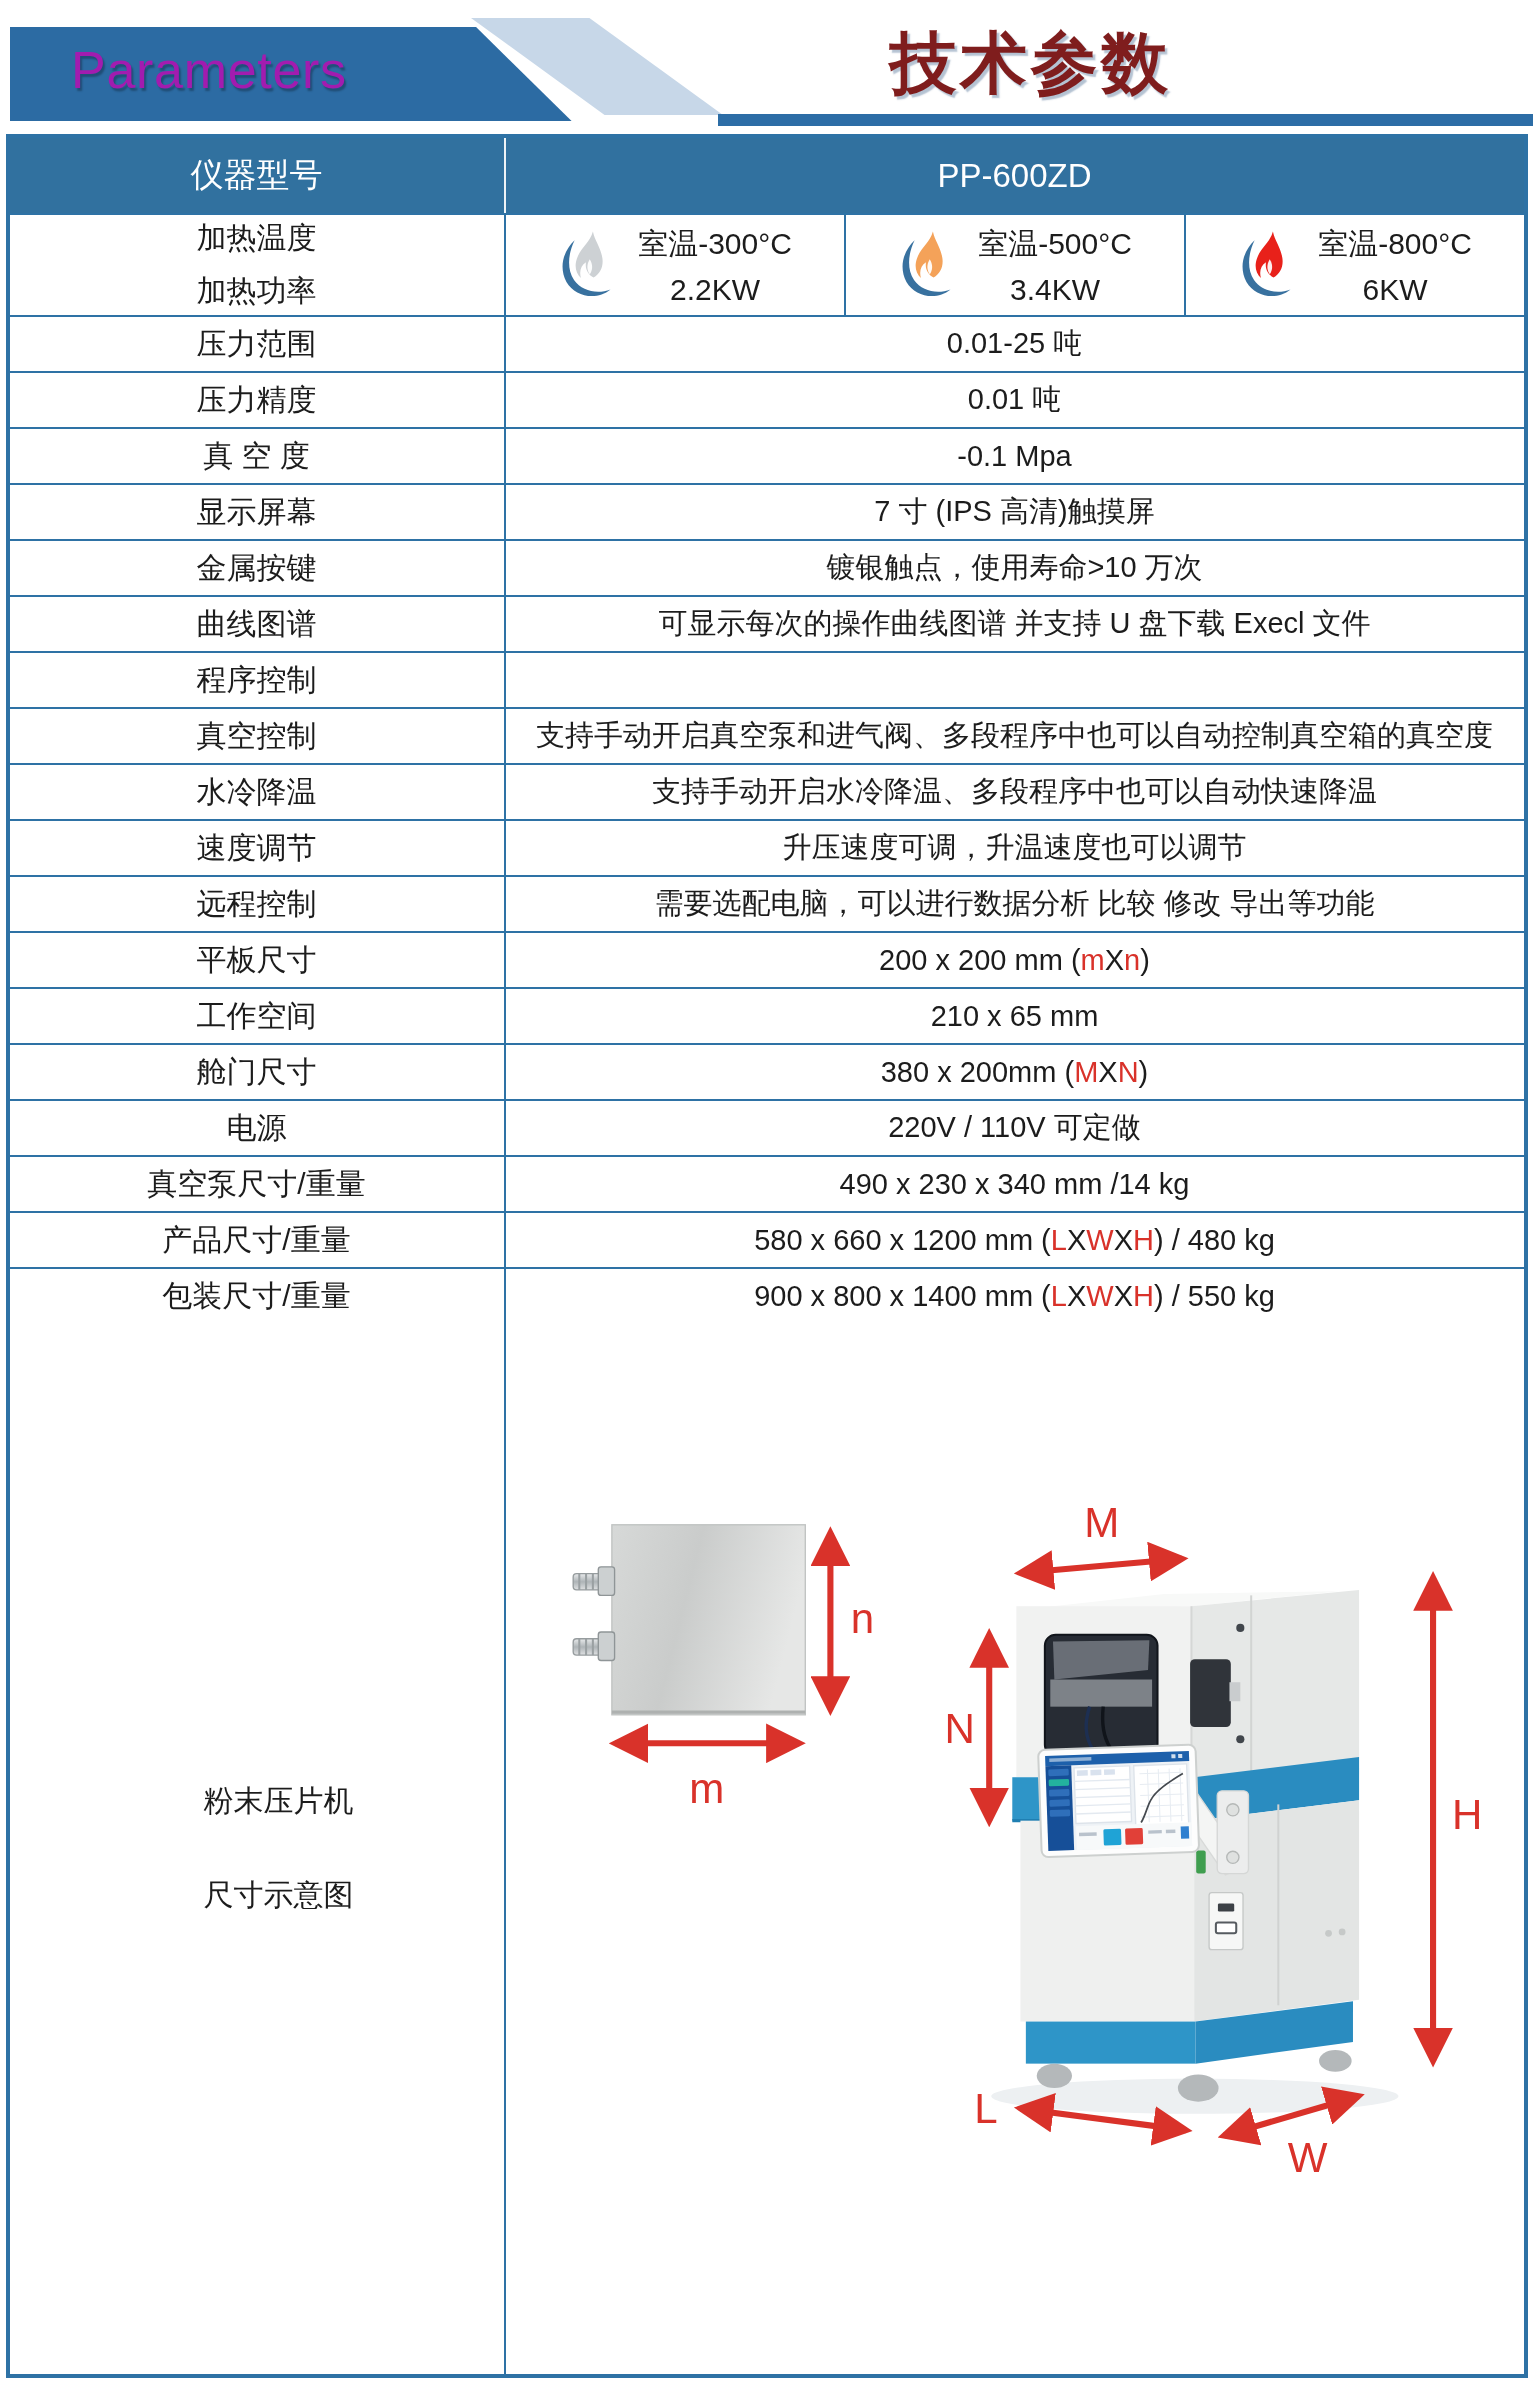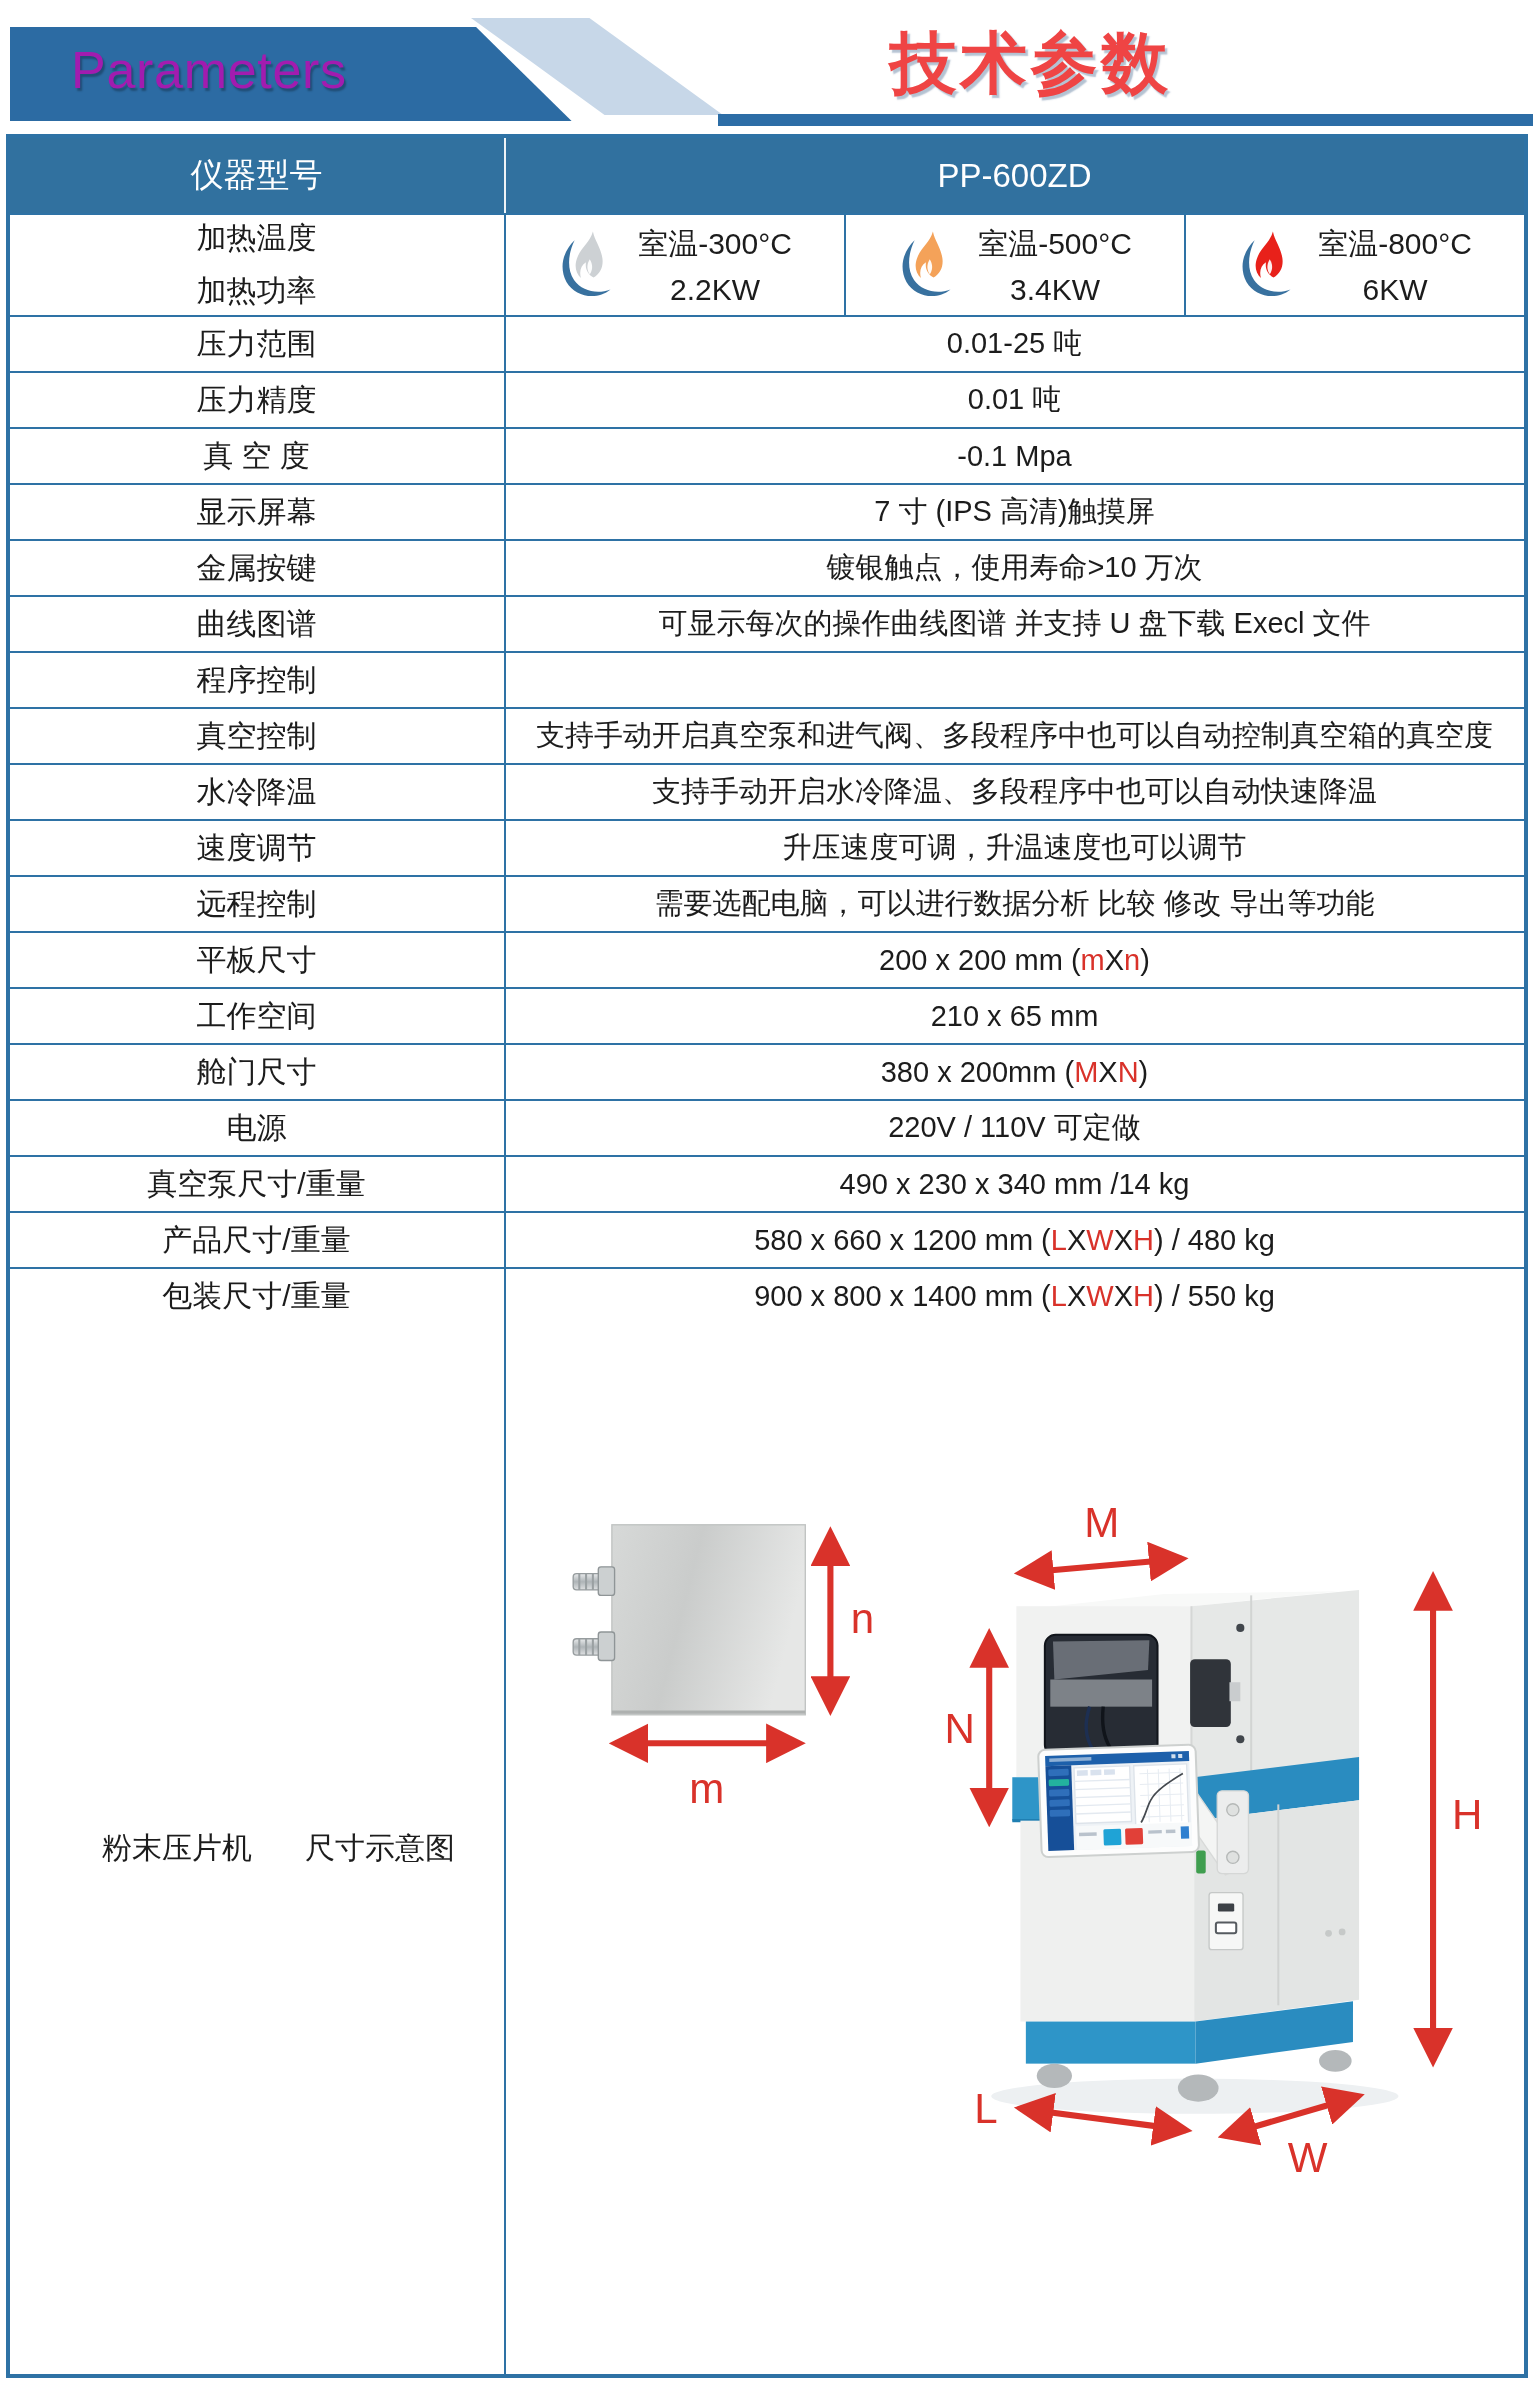--- a/index.html
+++ b/index.html
@@ -8,21 +8,21 @@
 
   
   .banner{position:absolute;left:0;top:0;width:100%;height:134px;}
   .light-para{position:absolute;left:471px;top:18px;width:252px;height:97px;background:#c7d7e8;
     clip-path:polygon(0 0,47% 0,100% 100%,53% 100%);}
   .dark-para{position:absolute;left:9.6px;top:27px;width:562px;height:94px;background:#2c6ba3;
     clip-path:polygon(0 0,83% 0,100% 100%,0 100%);}
   .banner-en{position:absolute;left:71px;top:40px;font-size:52px;font-weight:normal;color:#a21caf;
     letter-spacing:0.7px;text-shadow:2px 2.7px 2px rgba(0,0,0,.28);}
   .banner-zh{position:absolute;left:853px;top:18px;width:355px;text-align:center;font-size:67px;font-weight:800;
-    color:#ef4444;letter-spacing:3.4px;text-shadow:2.7px 3.4px 1.4px rgba(40,80,125,.35);}
+    color:#7f1d1d;letter-spacing:3.4px;text-shadow:2.7px 3.4px 1.4px rgba(40,80,125,.35);}
   .banner-bar{position:absolute;left:718px;right:0;top:114px;height:11.6px;background:#2c6da6;}
 
   
   :root{--line:#2e72a5;}
   .spec-table{position:absolute;left:5.5px;right:5.5px;top:134px;bottom:11px;
     border:4.1px solid var(--line);display:flex;flex-direction:column;background:#ffffff;box-sizing:border-box;}
   .row{display:flex;flex:0 0 auto;box-sizing:border-box;}
   .row + .row, #std-rows .row{border-top:2.7px solid var(--line);}
   #std-rows{display:contents;}
   .cell{box-sizing:border-box;display:flex;align-items:center;justify-content:center;}
@@ -38,21 +38,21 @@
   .two-line{flex-direction:column;justify-content:center;gap:12.3px;}
   .heating-opts{display:flex;align-items:stretch;padding:0;}
   .h-opt{flex:1;display:flex;align-items:center;justify-content:center;gap:18px;}
   .h-opt + .h-opt{border-left:2.7px solid var(--line);}
   .h-text{display:flex;flex-direction:column;align-items:center;gap:8px;font-size:30px;}
   .h-icon{flex:0 0 auto;}
 
   .std-row{height:56px;}
 
   .diagram-row{flex:1 1 auto;}
-  .diagram-label{justify-content:center;gap:53px;padding-left:44px;}
+  .diagram-label{flex-direction:column;justify-content:center;gap:53px;padding-left:44px;}
   .diagram-cell{padding:0;align-items:stretch;}
   .diagram-cell svg{width:100%;height:100%;display:block;}
   svg text{font-family:"Liberation Sans",sans-serif;}
   .dim-label{fill:#d9322a;font-size:62px;}
 </style>
 </head>
 <body>
 
 <div class="page">
 

